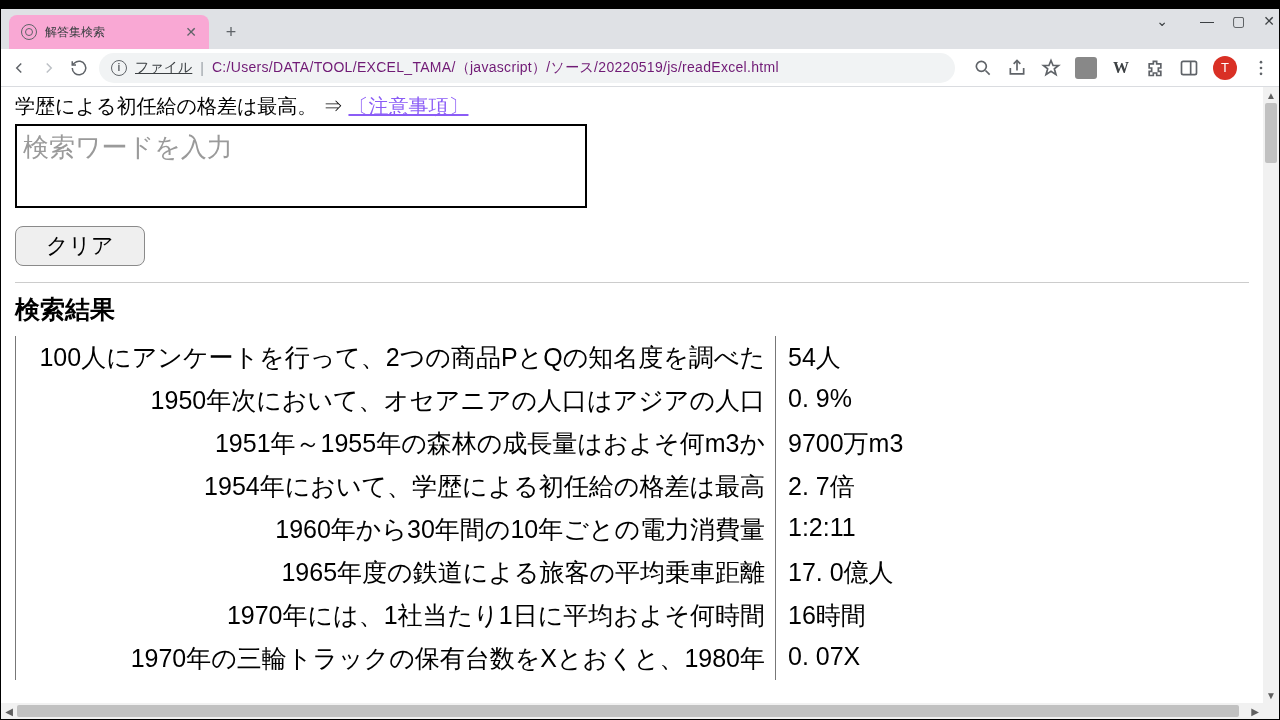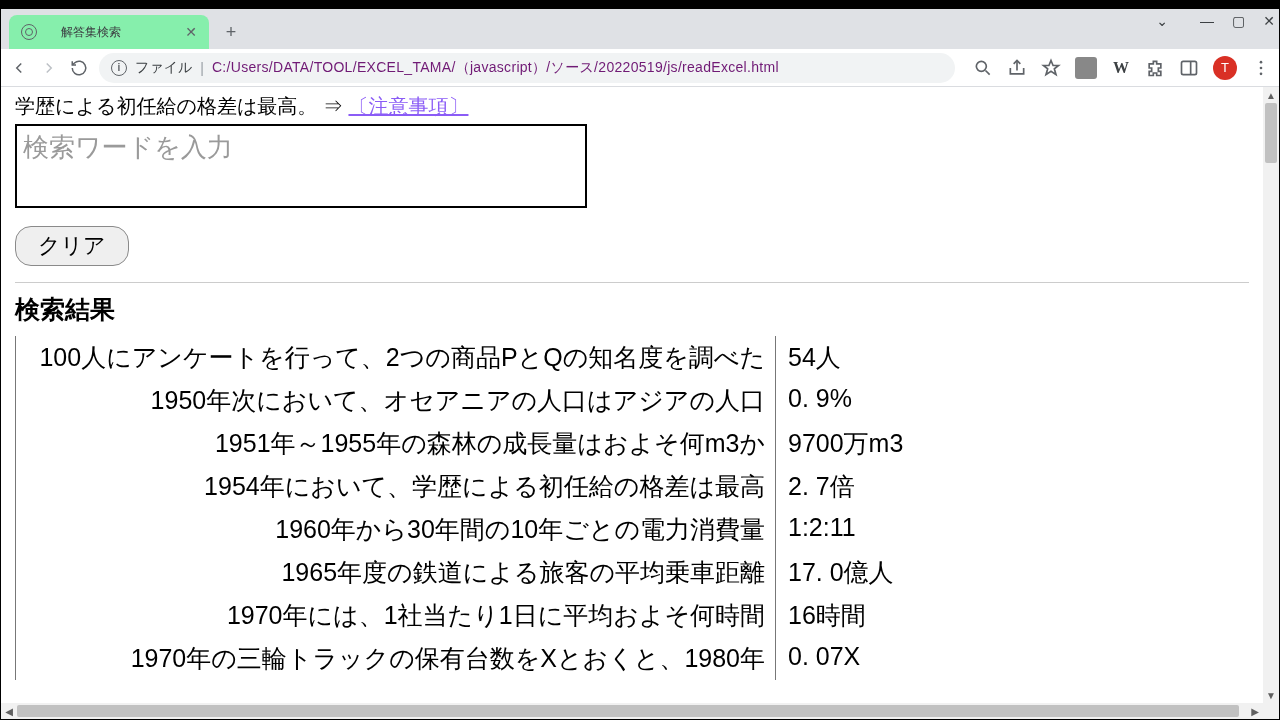--- a/index.html
+++ b/index.html
@@ -1,47 +1,47 @@
 <!DOCTYPE html>
 <html><head>
 <meta charset="utf-8">
 <style>
   * { box-sizing: border-box; margin: 0; padding: 0; }
   html, body { width: 1280px; height: 720px; font-family: "Meiryo", "Yu Gothic", sans-serif; overflow: hidden; background: #fff; }
   .window { width: 1280px; height: 720px; display: flex; flex-direction: column; background: #fff; border: 1px solid #000; }
   .titlebar { height: 8px; background: #000; }
   .tabbar { height: 40px; background: #dfe1e5; display: flex; align-items: flex-end; padding-left: 8px; position: relative; }
-  .tab { display: flex; align-items: center; background: #86efac; height: 34px; border-radius: 8px 8px 0 0; padding: 0 12px; min-width: 200px; gap: 24px; margin-top: 48px; }
+  .tab { display: flex; align-items: center; background: #f9a8d4; height: 34px; border-radius: 8px 8px 0 0; padding: 0 12px; min-width: 200px; gap: 8px; margin-top: 48px; }
   .tab .favicon { width: 16px; height: 16px; border-radius: 50%; border: 1.5px solid #5f6368; display: inline-block; position: relative; }
   .tab .favicon::after { content: ""; position: absolute; left: 3px; top: 3px; width: 6px; height: 6px; border-radius: 50%; border: 1px solid #5f6368; }
   .tab .title { font-size: 12px; color: #3c4043; flex: 1; white-space: nowrap; overflow: hidden; text-overflow: ellipsis; }
   .tab .close { font-size: 14px; color: #5f6368; cursor: pointer; }
   .newtab { width: 28px; height: 28px; display: flex; align-items: center; justify-content: center; font-size: 18px; color: #5f6368; margin-left: 8px; margin-bottom: 3px; cursor: pointer; }
   .winctrls { position: absolute; right: 4px; top: 4px; display: flex; gap: 18px; align-items: center; }
   .winctrls span { font-size: 14px; color: #3c4043; cursor: pointer; font-family: Arial; }
   .chevdown { font-size: 16px; color: #5f6368; margin-right: 14px; }
   .toolbar { height: 38px; background: #fff; border-bottom: 1px solid #dadce0; display: flex; align-items: center; padding: 0 8px; gap: 10px; }
   .nav-icon { width: 20px; height: 20px; display: flex; align-items: center; justify-content: center; color: #5f6368; cursor: pointer; }
   .nav-icon.disabled { color: #bdc1c6; }
   .nav-icon svg { width: 18px; height: 18px; }
   .addrbar { flex: 1; height: 30px; background: #f1f3f4; border-radius: 15px; display: flex; align-items: center; padding: 0 12px; gap: 8px; font-size: 14px; color: #5f6368; }
   .addrbar .info { width: 16px; height: 16px; border: 1.5px solid #5f6368; border-radius: 50%; display: flex; align-items: center; justify-content: center; font-size: 10px; font-weight: bold; color: #5f6368; }
-  .addrbar .scheme { color: #3c4043; }
+  .addrbar .scheme { color: #3c4043; text-decoration: underline; }
   .addrbar .sep { color: #9aa0a6; }
   .addrbar .path { color: #701a75; letter-spacing: 0.3px; }
   .rightctrls { display: flex; align-items: center; gap: 14px; margin-left: 8px; }
   .ricon { width: 20px; height: 20px; display: flex; align-items: center; justify-content: center; color: #5f6368; cursor: pointer; }
   .avatar { width: 24px; height: 24px; border-radius: 50%; background: #d93025; color: #fff; display: flex; align-items: center; justify-content: center; font-size: 13px; font-weight: 500; }
   .content-wrap { flex: 1; position: relative; overflow: hidden; }
   .content { position: absolute; left: 0; top: 0; right: 16px; bottom: 16px; overflow: hidden; padding: 6px 14px 0 14px; font-size: 20px; }
   .prompt-line { font-size: 20px; margin-bottom: 4px; }
   .prompt-line a { color: #8b5cf6; text-decoration: underline; }
   .search-box { width: 572px; height: 84px; border: 2.5px solid #000; font-size: 26px; font-family: inherit; padding: 4px 6px; resize: none; display: block; color: #000; }
   .search-box::placeholder { color: #9a9a9a; }
-  .clear-btn { margin-top: 18px; height: 40px; padding: 0 22px; font-size: 22px; font-family: inherit; background: #efefef; border: 1px solid #8a8a8a; border-radius: 16px; cursor: pointer; }
+  .clear-btn { margin-top: 18px; height: 40px; padding: 0 30px; font-size: 22px; font-family: inherit; background: #efefef; border: 1px solid #8a8a8a; border-radius: 8px; cursor: pointer; }
   hr.divider { margin: 16px 0 10px 0; border: none; border-top: 1px solid #ccc; }
   .results-title { font-size: 25px; font-weight: bold; margin-bottom: 10px; }
   .results-table { border-collapse: collapse; font-size: 25px; }
   .results-table td { padding: 5px 10px; vertical-align: top; white-space: nowrap; }
   .results-table td.q { width: 760px; border-left: 1px solid #777; text-align: right; }
   .results-table td.a { border-left: 1px solid #777; padding-left: 12px; }
   .vscroll { position: absolute; right: 0; top: 0; width: 16px; bottom: 16px; background: #f1f1f1; }
   .vscroll .up, .vscroll .down { height: 16px; display: flex; align-items: center; justify-content: center; font-size: 10px; color: #606060; }
   .vscroll .track { position: absolute; top: 16px; bottom: 16px; left: 0; right: 0; }
   .vscroll .thumb { position: absolute; left: 2px; right: 2px; top: 0; height: 60px; background: #c1c1c1; border-radius: 2px; }

